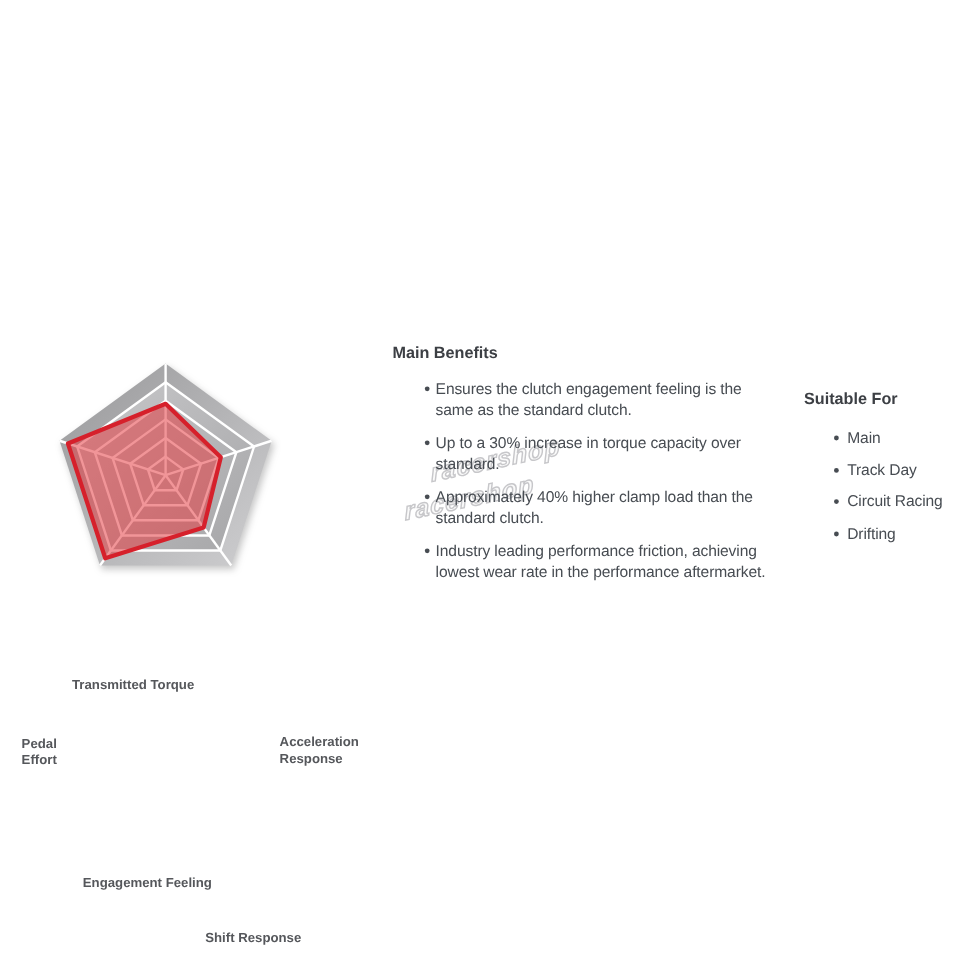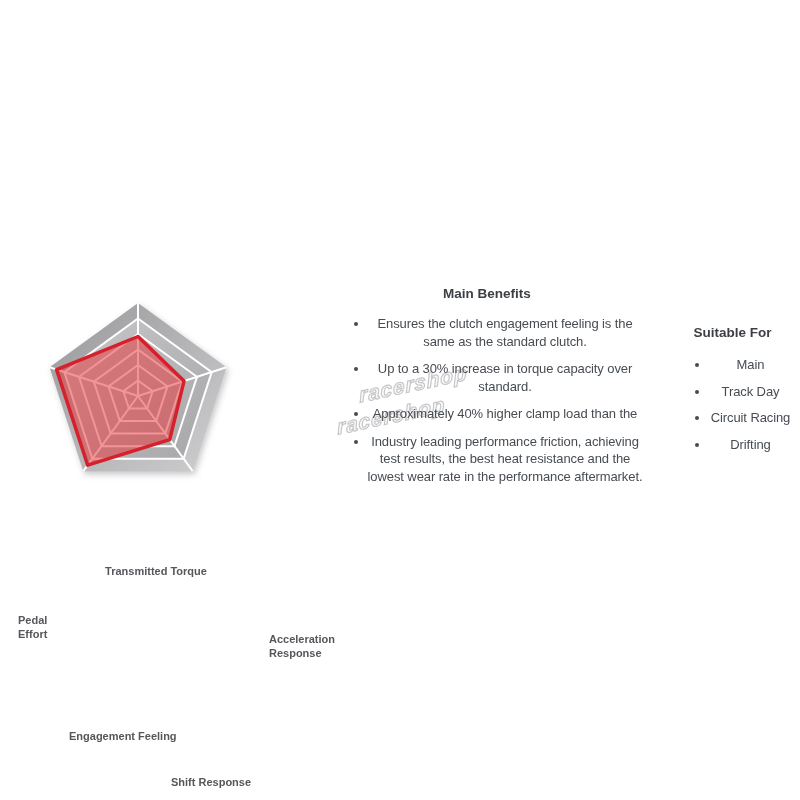--- a/index.html
+++ b/index.html
@@ -10,38 +10,38 @@
 
   
   .chart-area{position:absolute;left:0;top:280px;width:300px;height:220px;}
   #radar-svg{position:absolute;left:0;top:0;filter:drop-shadow(2px 3px 3px rgba(90,90,90,.35));}
   .grid-line{fill:none;stroke-width:2;}
   .spoke{stroke-width:2;}
   .axis-label{
     position:absolute;font-size:11px;font-weight:bold;color:#55575b;
     line-height:14px;letter-spacing:0;z-index:2;
   }
-  .lbl-tt{left:76px;top:284px;width:160px;text-align:center;white-space:nowrap;}
-  .lbl-ar{left:233px;top:352px;width:70px;margin-left:36px;}
+  .lbl-tt{left:60px;top:284px;width:160px;white-space:nowrap;}
+  .lbl-ar{left:233px;top:332px;width:70px;}
   .lbl-sr{left:171px;top:495px;white-space:nowrap;}
   .lbl-ef{left:29px;top:449px;white-space:nowrap;padding-left:40px;}
   .lbl-pe{left:18px;top:333px;width:42px;}
 
   
   .watermark{position:absolute;left:336px;top:372px;z-index:1;width:140px;height:80px;pointer-events:none;}
   .watermark span{
     position:absolute;display:block;font-size:21px;font-weight:bold;font-style:italic;
     letter-spacing:1px;color:rgba(225,225,228,.18);
     -webkit-text-stroke:1.2px #c7c7ca;white-space:nowrap;
   }
   .wm1{left:22px;top:0px;transform:rotate(-12deg) skewX(-8deg);}
   .wm2{left:0px;top:32px;transform:rotate(-12deg) skewX(-8deg);}
 
   
-  .col{position:absolute;z-index:2;text-align:center;}
+  .col{position:absolute;z-index:2;}
   .col h3{
     margin:0;font-size:13.5px;font-weight:bold;color:#3c3f44;line-height:16px;
   }
   .col ul{list-style:none;margin:0;padding:0;}
   .col li{
     position:relative;font-size:13px;line-height:17.5px;color:#474c52;
     letter-spacing:-0.1px;
   }
   .col li::before{
     content:"";position:absolute;top:7px;width:4px;height:4px;border-radius:50%;
@@ -110,24 +110,24 @@
       <li>
         <span class="ln">Ensures the clutch engagement feeling is the</span>
         <span class="ln">same as the standard clutch.</span>
       </li>
       <li>
         <span class="ln">Up to a 30% increase in torque capacity over</span>
         <span class="ln">standard.</span>
       </li>
       <li>
         <span class="ln">Approximately 40% higher clamp load than the</span>
+        <span class="ln">standard clutch.</span>
       </li>
       <li>
         <span class="ln">Industry leading performance friction, achieving</span>
-        <span class="ln">test results, the best heat resistance and the</span>
         <span class="ln">lowest wear rate in the performance aftermarket.</span>
       </li>
     </ul>
   </section>
 
   <section class="col col-suitable">
     <h3>Suitable For</h3>
     <ul>
       <li>Main</li>
       <li>Track Day</li>

